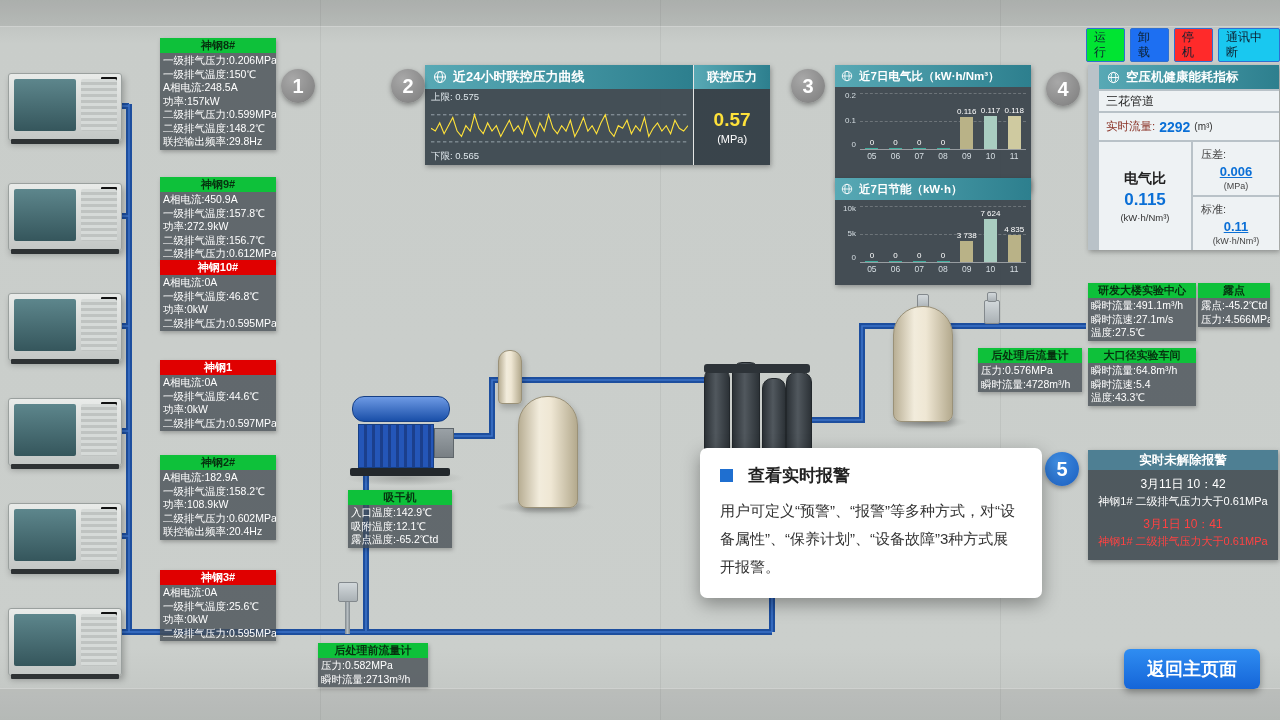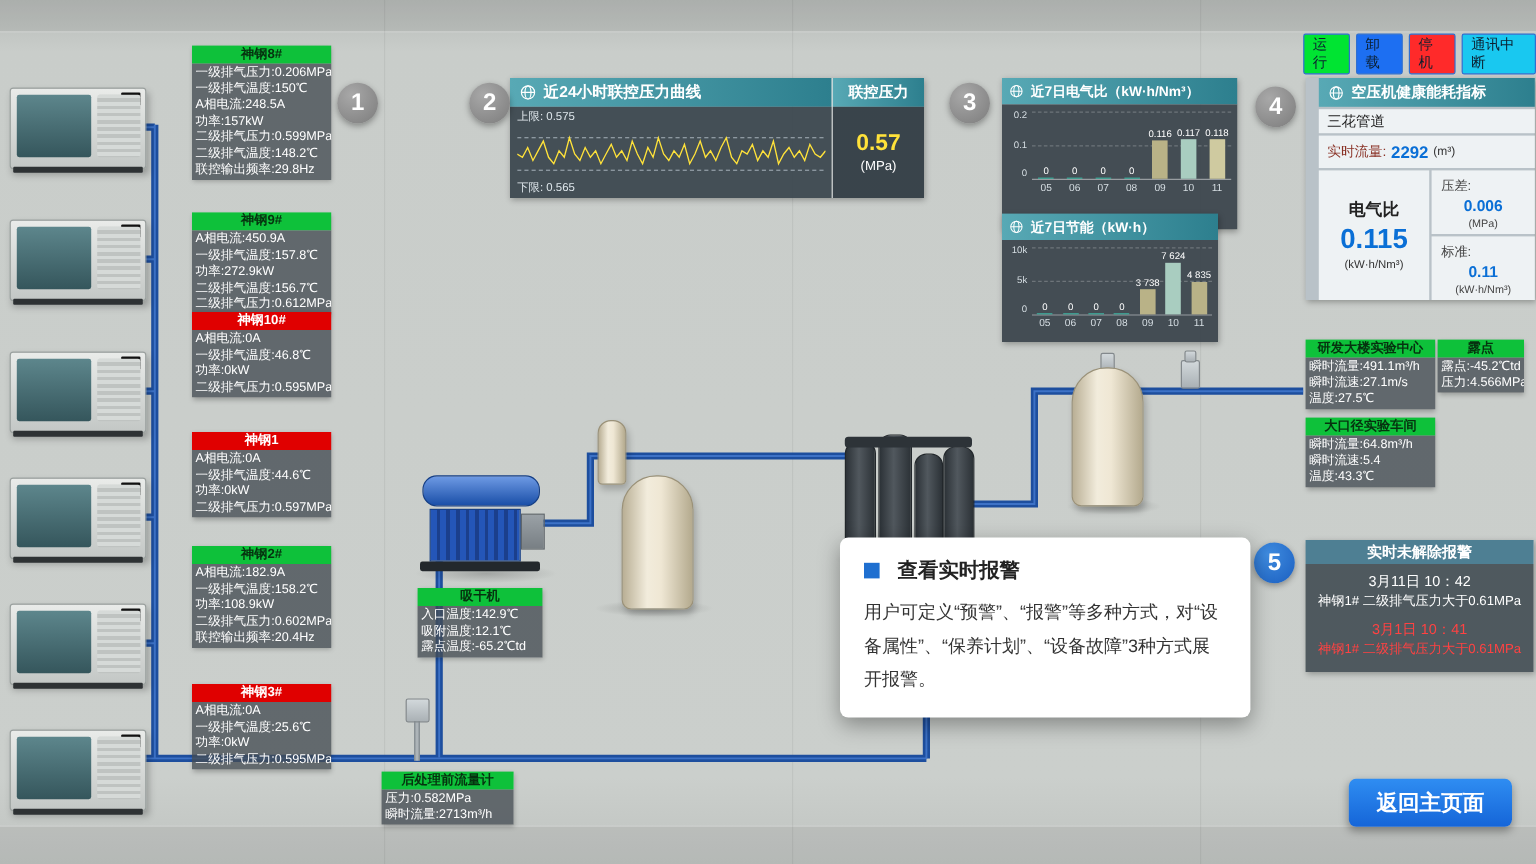--- a/index.html
+++ b/index.html
@@ -90,23 +90,23 @@
   .h-row{margin-top:2px;background:#eef2f4;display:flex;align-items:center;padding:0 7px;gap:4px;}
   .h-row.name{height:20px;font-size:12px;color:#222;}
   .h-row.metric{height:27px;font-size:11.5px;}
   .h-label{color:#8a3226;}
   .h-val{color:#0a6fd6;font-weight:bold;font-size:14px;}
   .h-unit{color:#333;font-size:10px;}
   .h-bottom{margin-top:2px;display:grid;grid-template-columns:92px 1fr;grid-template-rows:1fr 1fr;gap:2px;height:108px;}
   .h-cell{background:#eef2f4;display:flex;flex-direction:column;align-items:center;justify-content:center;gap:2px;}
   .h-cell.big{grid-row:1 / span 2;}
   .h-big-label{font-size:14px;font-weight:bold;color:#222;}
-  .h-big-val{font-size:23px;font-weight:bold;color:#0a6fd6;}
+  .h-big-val{font-size:17px;font-weight:bold;color:#0a6fd6;}
   .h-small-label{font-size:11px;color:#444;align-self:flex-start;padding-left:8px;}
-  .h-small-val{font-size:13px;font-weight:bold;color:#0a6fd6;}
+  .h-small-val{font-size:13px;font-weight:bold;color:#0a6fd6;text-decoration:underline;}
   .h-small-unit{font-size:9px;color:#444;}
   .h-cell .h-unit{font-size:9.5px;}
 
   
   .legend{position:absolute;z-index:6;display:flex;gap:5px;}
   .chip{font-size:12px;color:#0c2030;padding:1px 7px;border:1px solid #2f6fd0;border-radius:2px;line-height:15px;}
 
   
   .alarm-panel{position:absolute;z-index:5;box-shadow:1px 2px 5px rgba(0,0,0,0.3);}
   .alarm-head{background:#4e7f93;color:#fff;font-size:12.5px;font-weight:bold;text-align:center;height:20px;line-height:20px;}
@@ -368,21 +368,21 @@
           <span>06</span>
           <span>07</span>
           <span>08</span>
           <span>09</span>
           <span>10</span>
           <span>11</span>
         </div>
     </div>
   </div>
 
-  <div class="panel" style="left:835px;top:178px;width:180px;height:107px;">
+  <div class="panel" style="left:835px;top:178px;width:196px;height:107px;">
     <div class="teal-head sm">
       <span class="globe">
           <svg viewBox="0 0 14 14" width="12" height="12">
             <circle cx="7" cy="7" r="5.5" fill="none" stroke="#fff" stroke-width="1"></circle>
             <ellipse cx="7" cy="7" rx="2.5" ry="5.5" fill="none" stroke="#fff" stroke-width="1"></ellipse>
             <line x1="1.5" y1="7" x2="12.5" y2="7" stroke="#fff" stroke-width="1"></line>
           </svg>
         </span>
       <span>近7日节能（kW·h）</span>
     </div>
@@ -490,20 +490,27 @@
       </div>
   </div>
   <div class="station" style="left:1088px;top:348px;width:108px;">
     <div class="shead">大口径实验车间</div>
     <div class="sbody">
         <div class="mline">瞬时流量:64.8m³/h</div>
         <div class="mline">瞬时流速:5.4</div>
         <div class="mline">温度:43.3℃</div>
       </div>
   </div>
+  <div class="station" style="left:978px;top:348px;width:104px;">
+    <div class="shead">后处理后流量计</div>
+    <div class="sbody">
+        <div class="mline">压力:0.576MPa</div>
+        <div class="mline">瞬时流量:4728m³/h</div>
+      </div>
+  </div>
   <div class="station" style="left:348px;top:490px;width:104px;">
     <div class="shead">吸干机</div>
     <div class="sbody">
         <div class="mline">入口温度:142.9℃</div>
         <div class="mline">吸附温度:12.1℃</div>
         <div class="mline">露点温度:-65.2℃td</div>
       </div>
   </div>
   <div class="station" style="left:318px;top:643px;width:110px;">
     <div class="shead">后处理前流量计</div>

